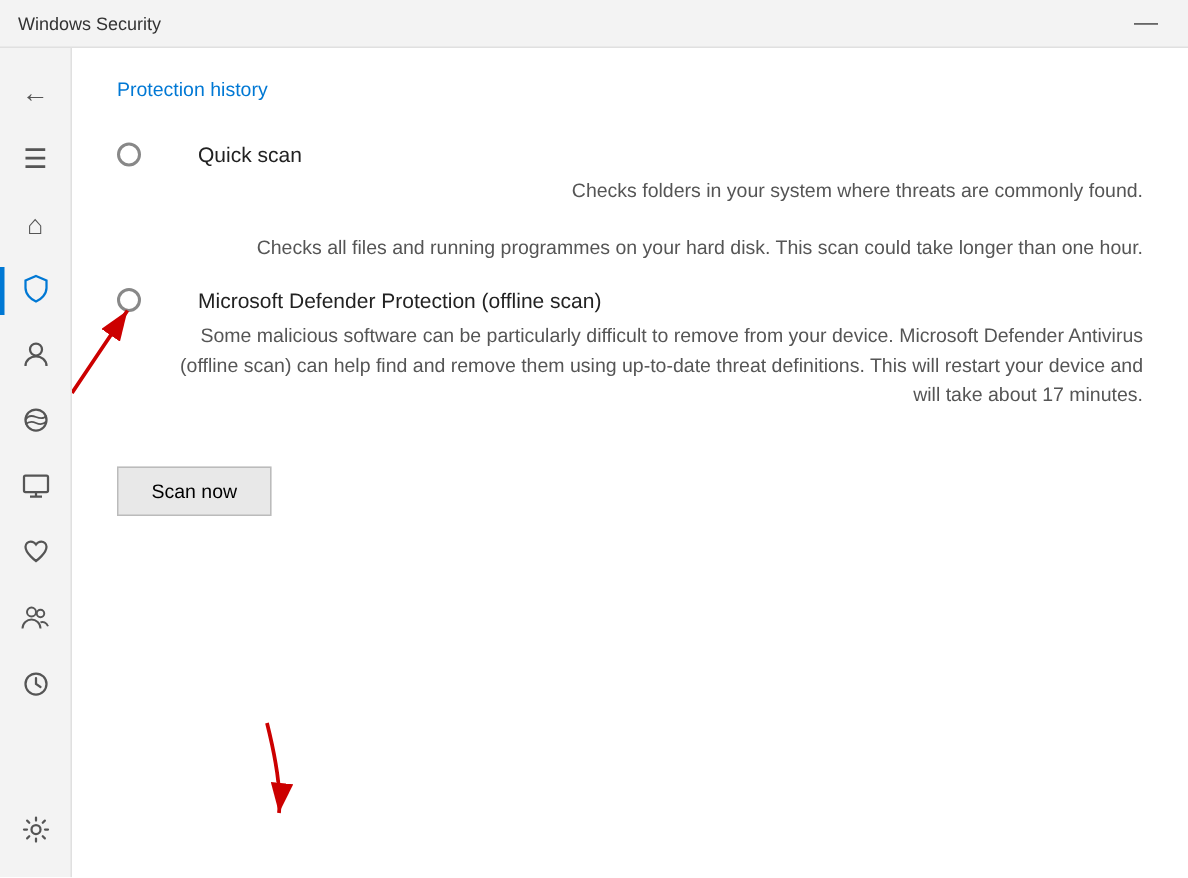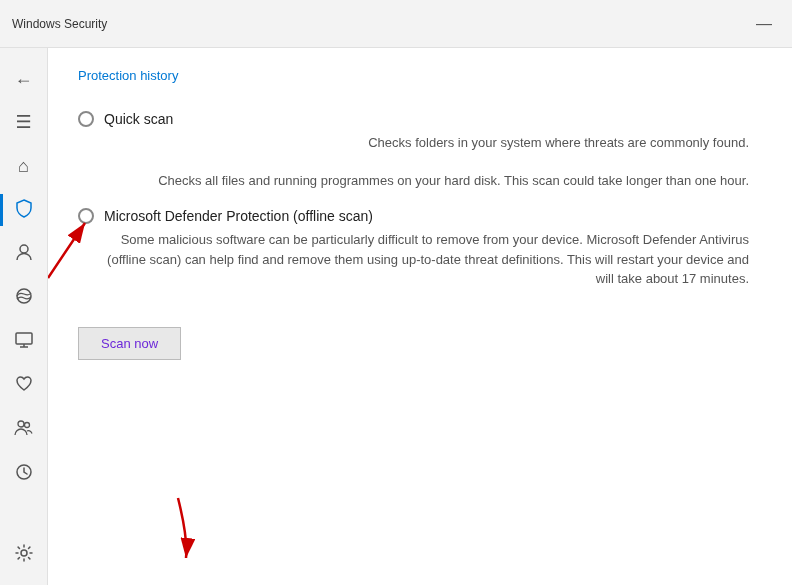--- a/index.html
+++ b/index.html
@@ -9,21 +9,21 @@
       width: 792px;
       height: 585px;
       overflow: hidden;
       display: flex;
       flex-direction: column;
     }
 
     
     .title-bar {
       background: #f3f3f3;
-      height: 48px;
+      height: 32px;
       display: flex;
       align-items: center;
       padding: 0 12px;
       border-bottom: 1px solid #e0e0e0;
       flex-shrink: 0;
     }
     .title-bar-text {
       font-size: 12px;
       color: #333;
     }
@@ -80,38 +80,39 @@
       background: #0078d4;
     }
     .sidebar-bottom {
       margin-top: auto;
       margin-bottom: 8px;
     }
 
     
     .content {
       flex: 1;
-      padding: 20px 43px 20px 30px;
+      padding: 20px 30px 20px 30px;
       overflow-y: auto;
     }
 
     .breadcrumb {
       color: #0078d4;
       font-size: 13px;
       margin-bottom: 28px;
       cursor: pointer;
     }
 
     .scan-option {
       margin-bottom: 18px;
     }
     .scan-option-header {
       display: flex;
       align-items: center;
       margin-bottom: 6px;
+      gap: 28px;
     }
     .radio-btn {
       width: 16px;
       height: 16px;
       border-radius: 50%;
       border: 2px solid #888;
       margin-right: 10px;
       flex-shrink: 0;
       display: flex;
       align-items: center;
@@ -141,21 +142,21 @@
       line-height: 1.5;
       text-align: right;
     }
 
     .scan-now-btn {
       margin-top: 20px;
       padding: 8px 22px;
       background: #e8e8e8;
       border: 1px solid #bbb;
       font-size: 13px;
-      color: #6d28d9;
+      color: #000000;
       cursor: pointer;
       font-family: 'Segoe UI', Arial, sans-serif;
     }
   </style>
 </head>
 <body>
 
 <div class="title-bar">
   <span class="title-bar-text">Windows Security</span>
   <div class="title-bar-controls">

